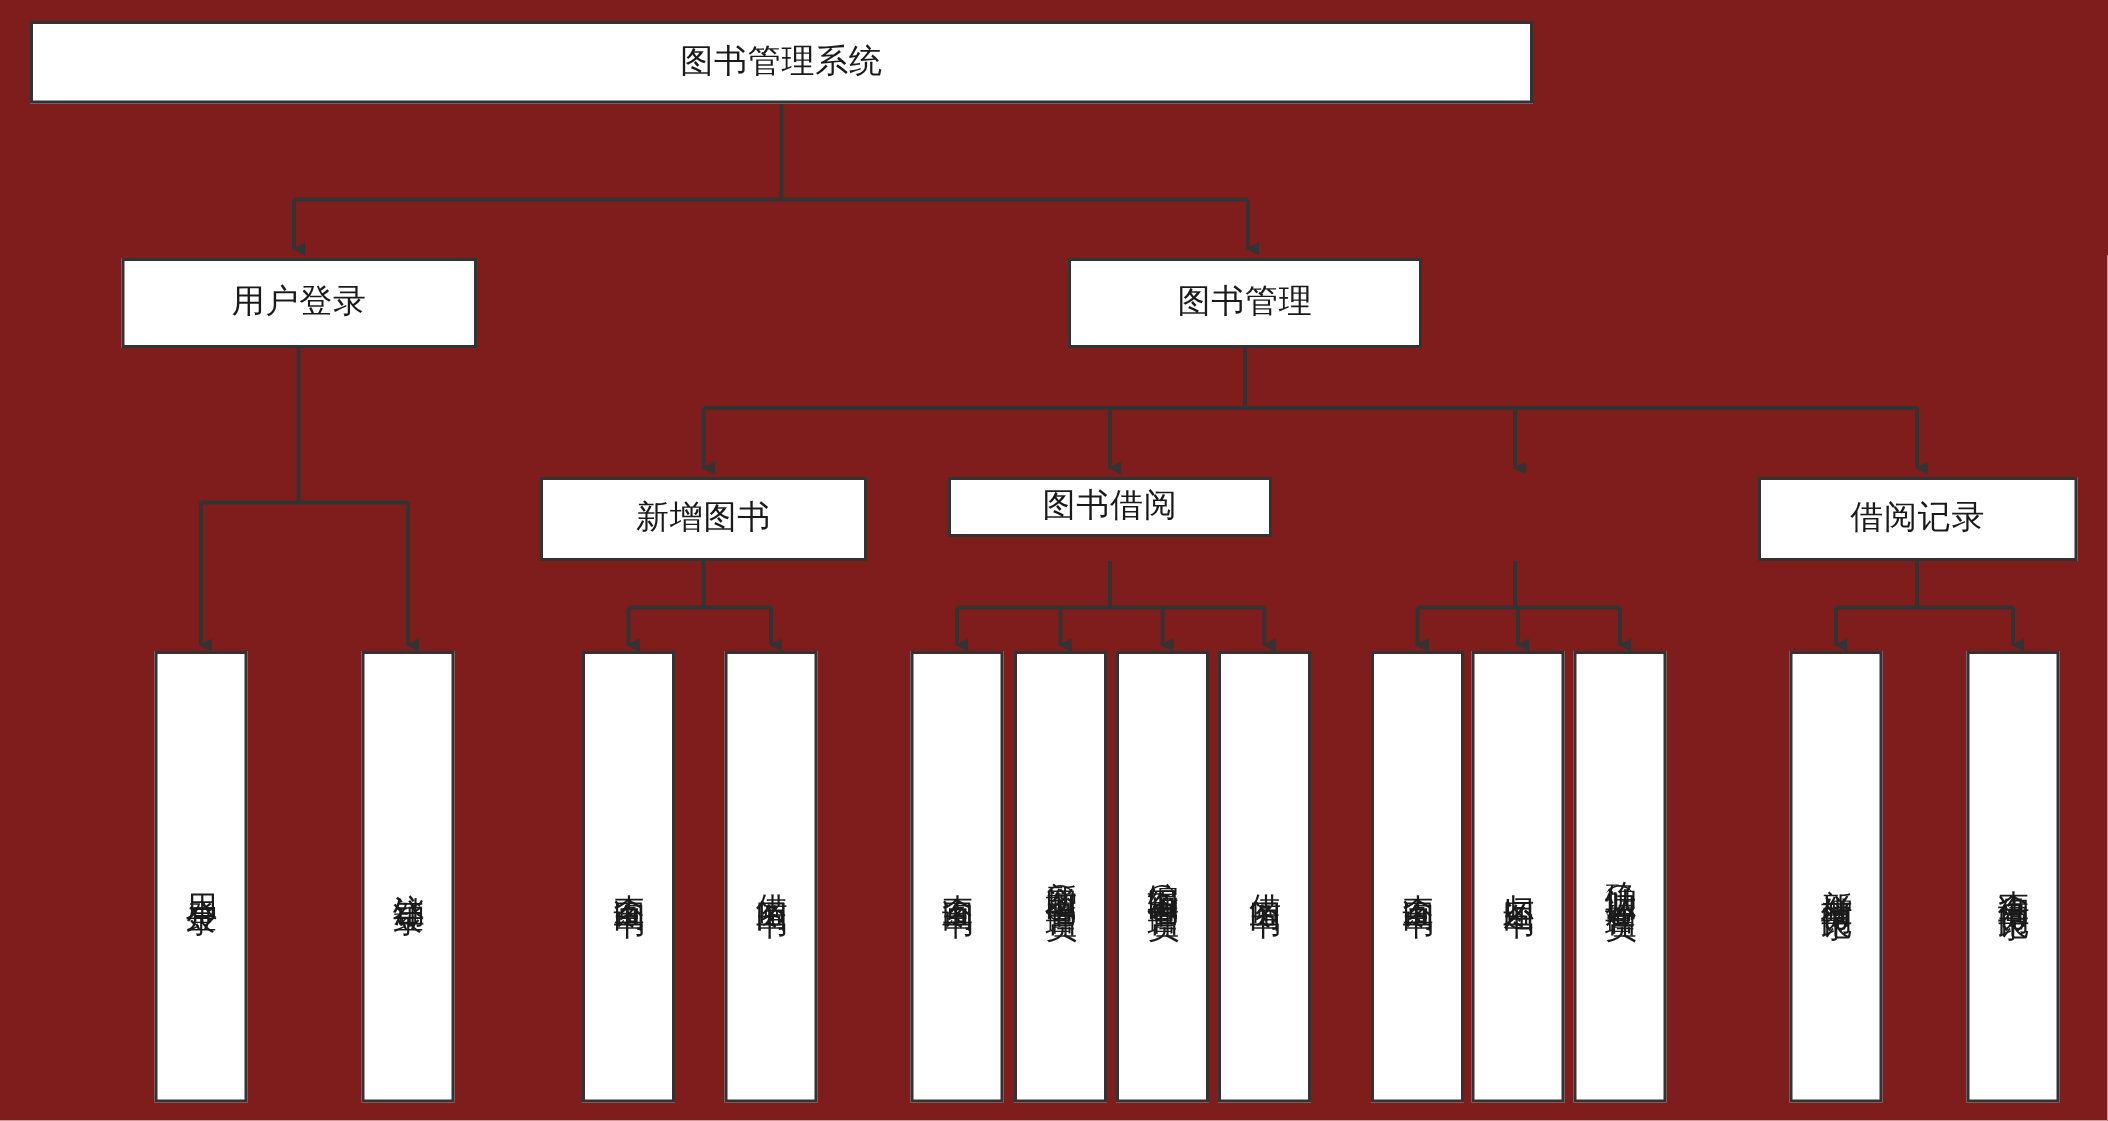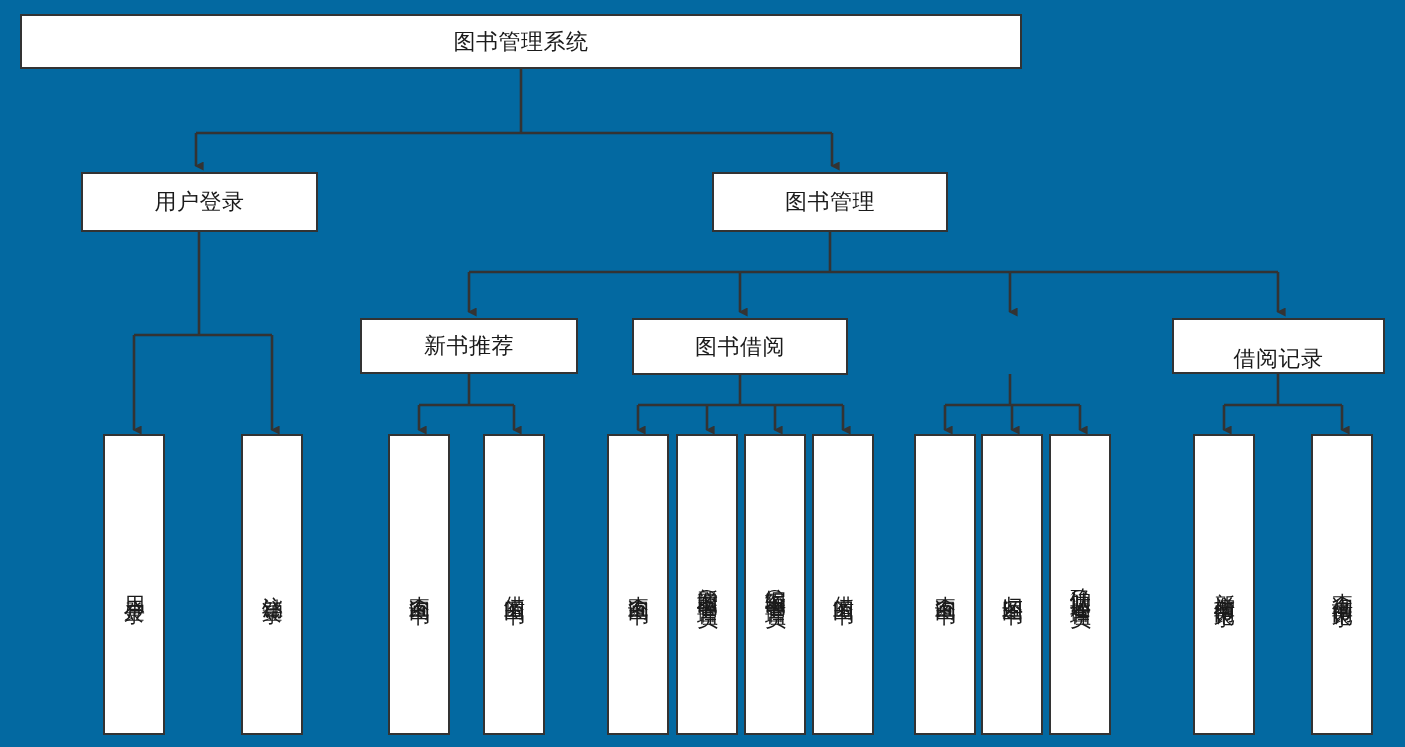--- a/index.html
+++ b/index.html
@@ -8,21 +8,21 @@
     padding: 0;
     background: #ffffff;
   }
   body {
     font-family: "DejaVu Sans", "Liberation Sans", sans-serif;
   }
   #canvas {
     position: relative;
     width: 1405px;
     height: 747px;
-    background: #0369a1;
+    background: #7f1d1d;
     overflow: hidden;
   }
   #edges {
     position: absolute;
     left: 0;
     top: 0;
     width: 1405px;
     height: 747px;
     pointer-events: none;
   }
@@ -129,26 +129,26 @@
   </div>
 
   <div class="node horizontal" style="left:81px; top:172px; width:237px; height:60px;">
     <span class="label">用户登录</span>
   </div>
   <div class="node horizontal" style="left:712px; top:172px; width:236px; height:60px;justify-content:center;">
     <span class="label">图书管理</span>
   </div>
 
   <div class="node horizontal" style="left:360px; top:318px; width:218px; height:56px;">
-    <span class="label">新书推荐</span>
+    <span class="label">新增图书</span>
   </div>
-  <div class="node horizontal" style="left:632px; top:318px; width:216px; height:57px;">
+  <div class="node horizontal" style="left:632px; top:318px; width:216px; height:40px;">
     <span class="label">图书借阅</span>
   </div>
-  <div class="node horizontal" style="left:1172px; top:318px; width:213px; height:56px;align-items:flex-end;">
+  <div class="node horizontal" style="left:1172px; top:318px; width:213px; height:56px;">
     <span class="label">借阅记录</span>
   </div>
 
   <div class="node vertical" style="left:103px; top:434px; width:62px; height:301px;">
     <span class="label">用户登录</span>
   </div>
   <div class="node vertical" style="left:241px; top:434px; width:62px; height:301px;">
     <span class="label">注销登录</span>
   </div>
 

